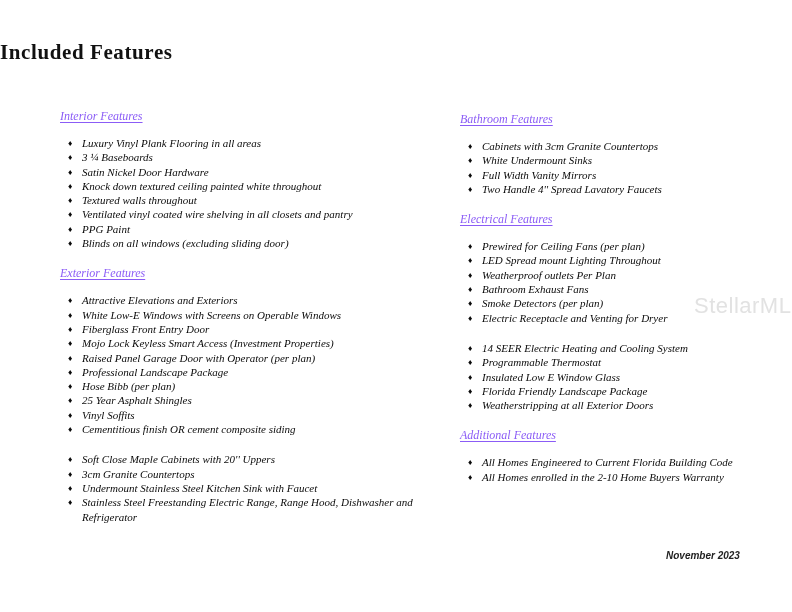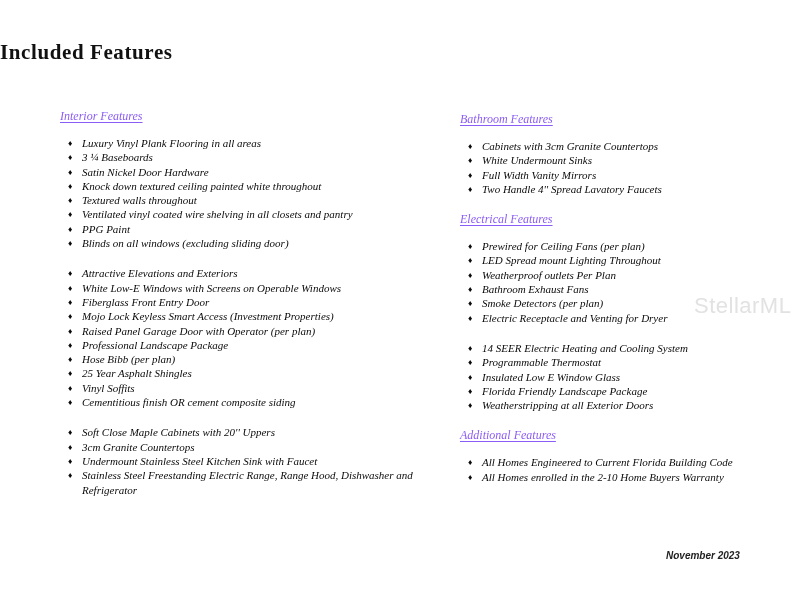--- a/index.html
+++ b/index.html
@@ -117,20 +117,21 @@
           <span class="bullet">♦</span>
           <span class="item-text">PPG Paint</span>
         </div>
         <div class="feature-item">
           <span class="bullet">♦</span>
           <span class="item-text">Blinds on all windows (excluding sliding door)</span>
         </div>
       </div>
     </div>
     <div class="feature-section">
+      <div class="section-heading">Exterior Features</div>
       <div>
         <div class="feature-item">
           <span class="bullet">♦</span>
           <span class="item-text">Attractive Elevations and Exteriors</span>
         </div>
         <div class="feature-item">
           <span class="bullet">♦</span>
           <span class="item-text">White Low-E Windows with Screens on Operable Windows</span>
         </div>
         <div class="feature-item">

